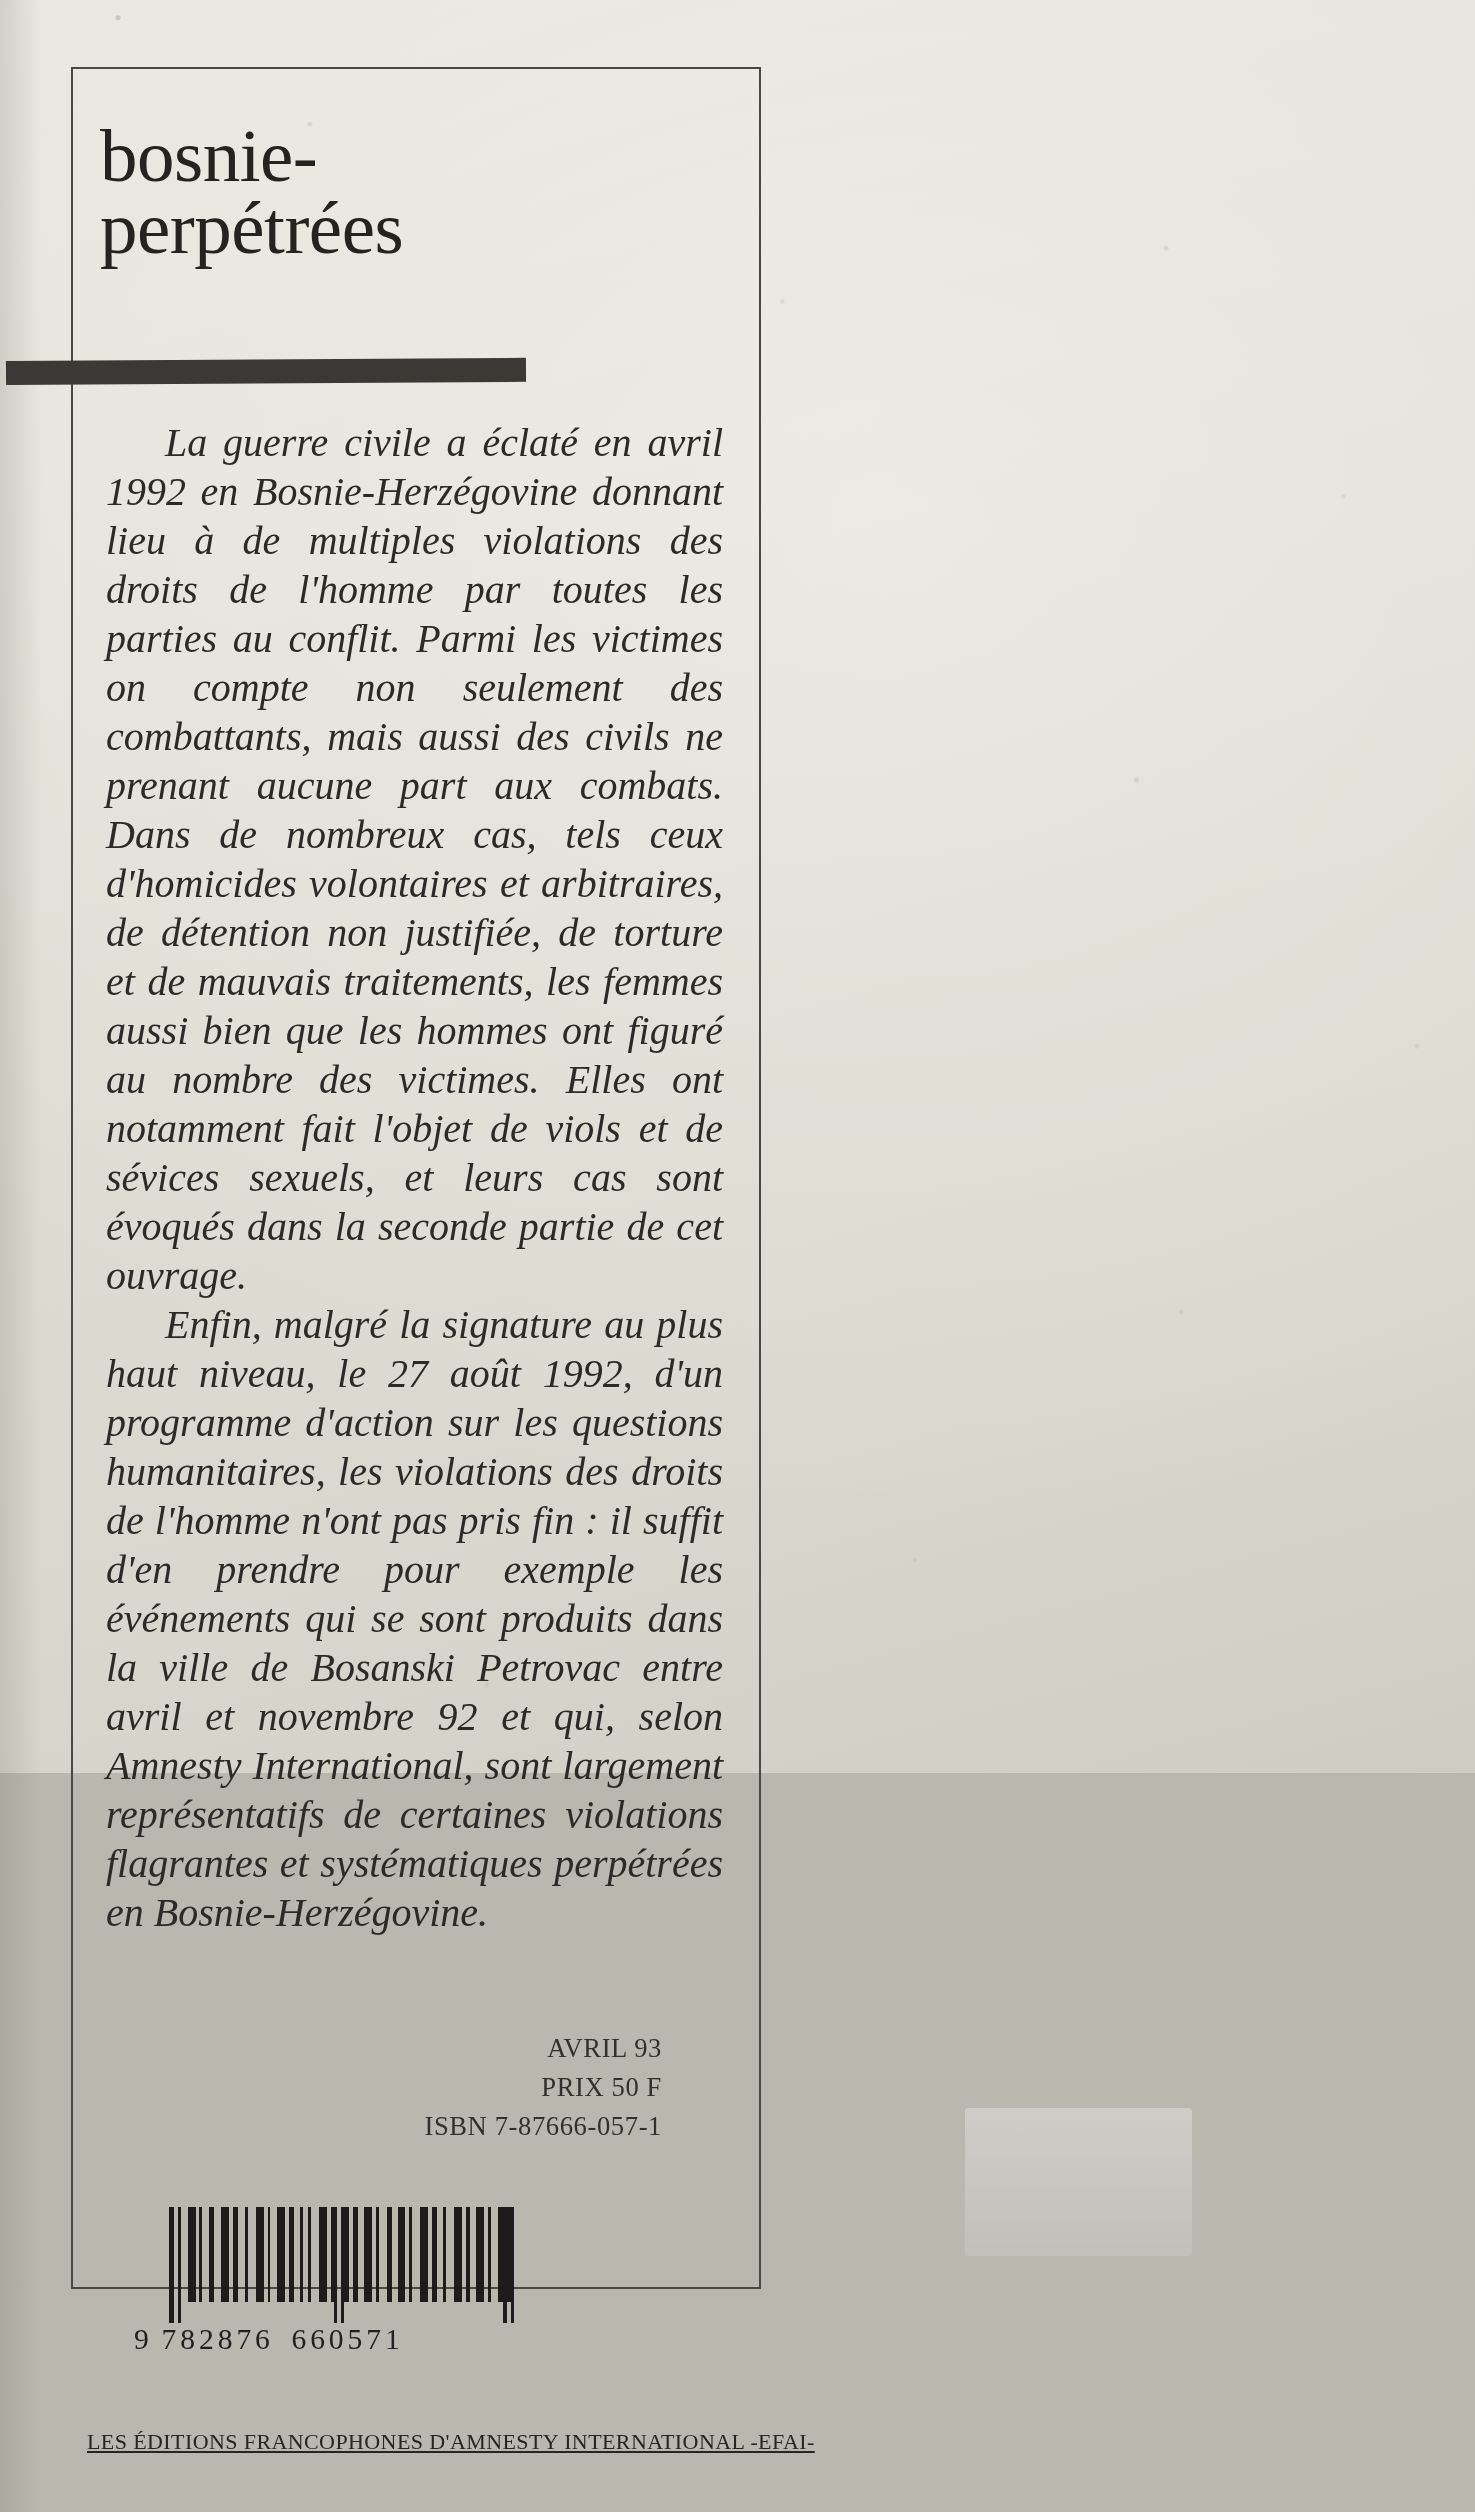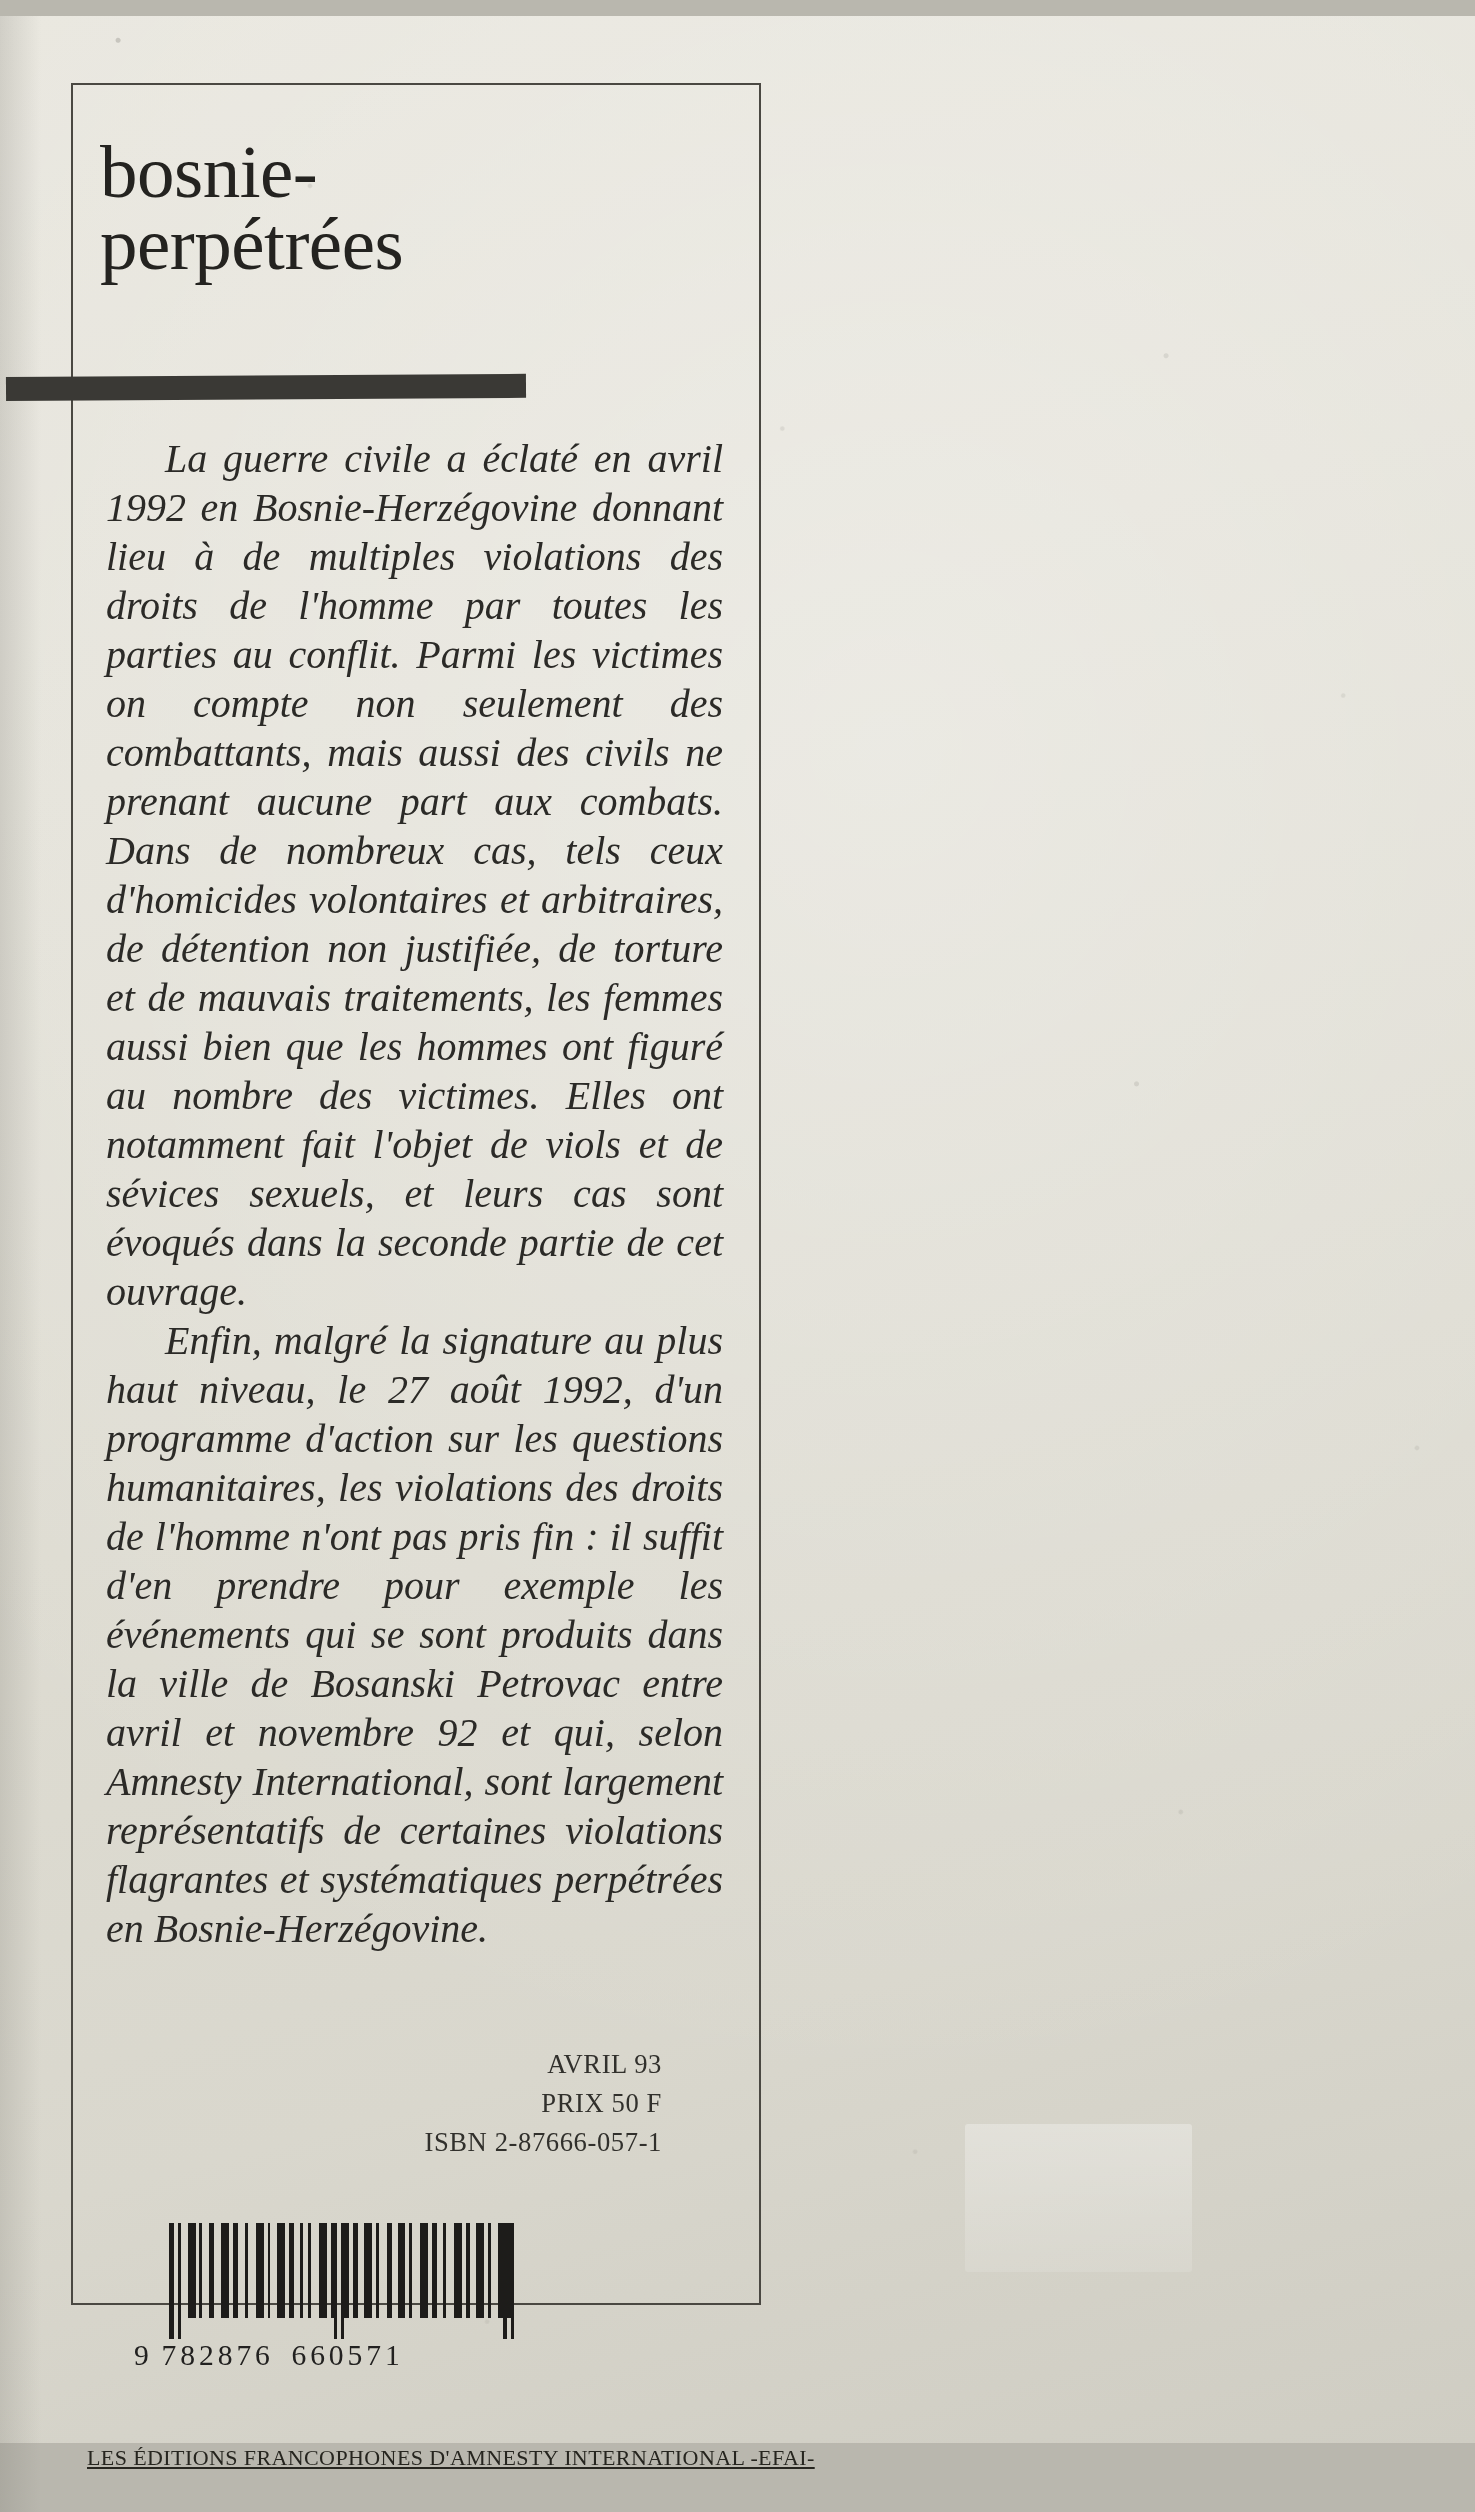--- a/index.html
+++ b/index.html
@@ -11,25 +11,24 @@
     width: 1476px;
     height: 2513px;
     overflow: hidden;
     font-family: "Liberation Serif", serif;
   }
 
   
   #scan {
     position: relative;
     width: 1476px;
-    height: 2427px;
+    height: 1773px;
     background:
       radial-gradient(ellipse 120% 80% at 60% 30%, rgba(255,255,255,0.30), rgba(255,255,255,0) 70%),
       linear-gradient(165deg, #e9e7df 0%, #e4e2d9 28%, #dedcd2 55%, #d9d7cd 78%, #cfcdc3 100%);
-    margin-top: 16px;
   }
   
   #scan::after{
     content:"";
     position:absolute; inset:0;
     pointer-events:none;
     background-image:
       radial-gradient(circle at 8% 1%, rgba(90,88,80,.28) 0 2px, transparent 3px),
       radial-gradient(circle at 21% 7%, rgba(90,88,80,.16) 0 1.5px, transparent 3px),
       radial-gradient(circle at 53% 17%, rgba(90,88,80,.13) 0 1.5px, transparent 3px),
@@ -246,21 +245,21 @@
   <div id="title-rule"></div>
 
   <div id="body-copy">
     <p class="para">La guerre civile a éclaté en avril 1992 en Bosnie-Herzégovine donnant lieu à de multiples violations des droits de l'homme par toutes les parties au conflit. Parmi les victimes on compte non seulement des combattants, mais aussi des civils ne prenant aucune part aux combats. Dans de nombreux cas, tels ceux d'homicides volontaires et arbitraires, de détention non justifiée, de torture et de mauvais traitements, les femmes aussi bien que les hommes ont figuré au nombre des victimes. Elles ont notamment fait l'objet de viols et de sévices sexuels, et leurs cas sont évoqués dans la seconde partie de cet ouvrage.</p>
     <p class="para">Enfin, malgré la signature au plus haut niveau, le 27 août 1992, d'un programme d'action sur les questions humanitaires, les violations des droits de l'homme n'ont pas pris fin : il suffit d'en prendre pour exemple les événements qui se sont produits dans la ville de Bosanski Petrovac entre avril et novembre 92 et qui, selon Amnesty International, sont largement représentatifs de certaines violations flagrantes et systématiques perpétrées en Bosnie-Herzégovine.</p>
   </div>
 
   <div id="colophon">
     <div class="colophon-line">AVRIL 93</div>
     <div class="colophon-line">PRIX 50 F</div>
-    <div class="colophon-line">ISBN 2-87666-057-1</div>
+    <div class="colophon-line">ISBN 7-87666-057-1</div>
   </div>
 
   <div id="barcode-block">
     <div id="barcode-bars"></div>
     <div id="barcode-guards"></div>
     <div id="barcode-digits">
       <span class="lead">9</span><span class="g1">782876</span><span class="g2">660571</span>
     </div>
   </div>
 

